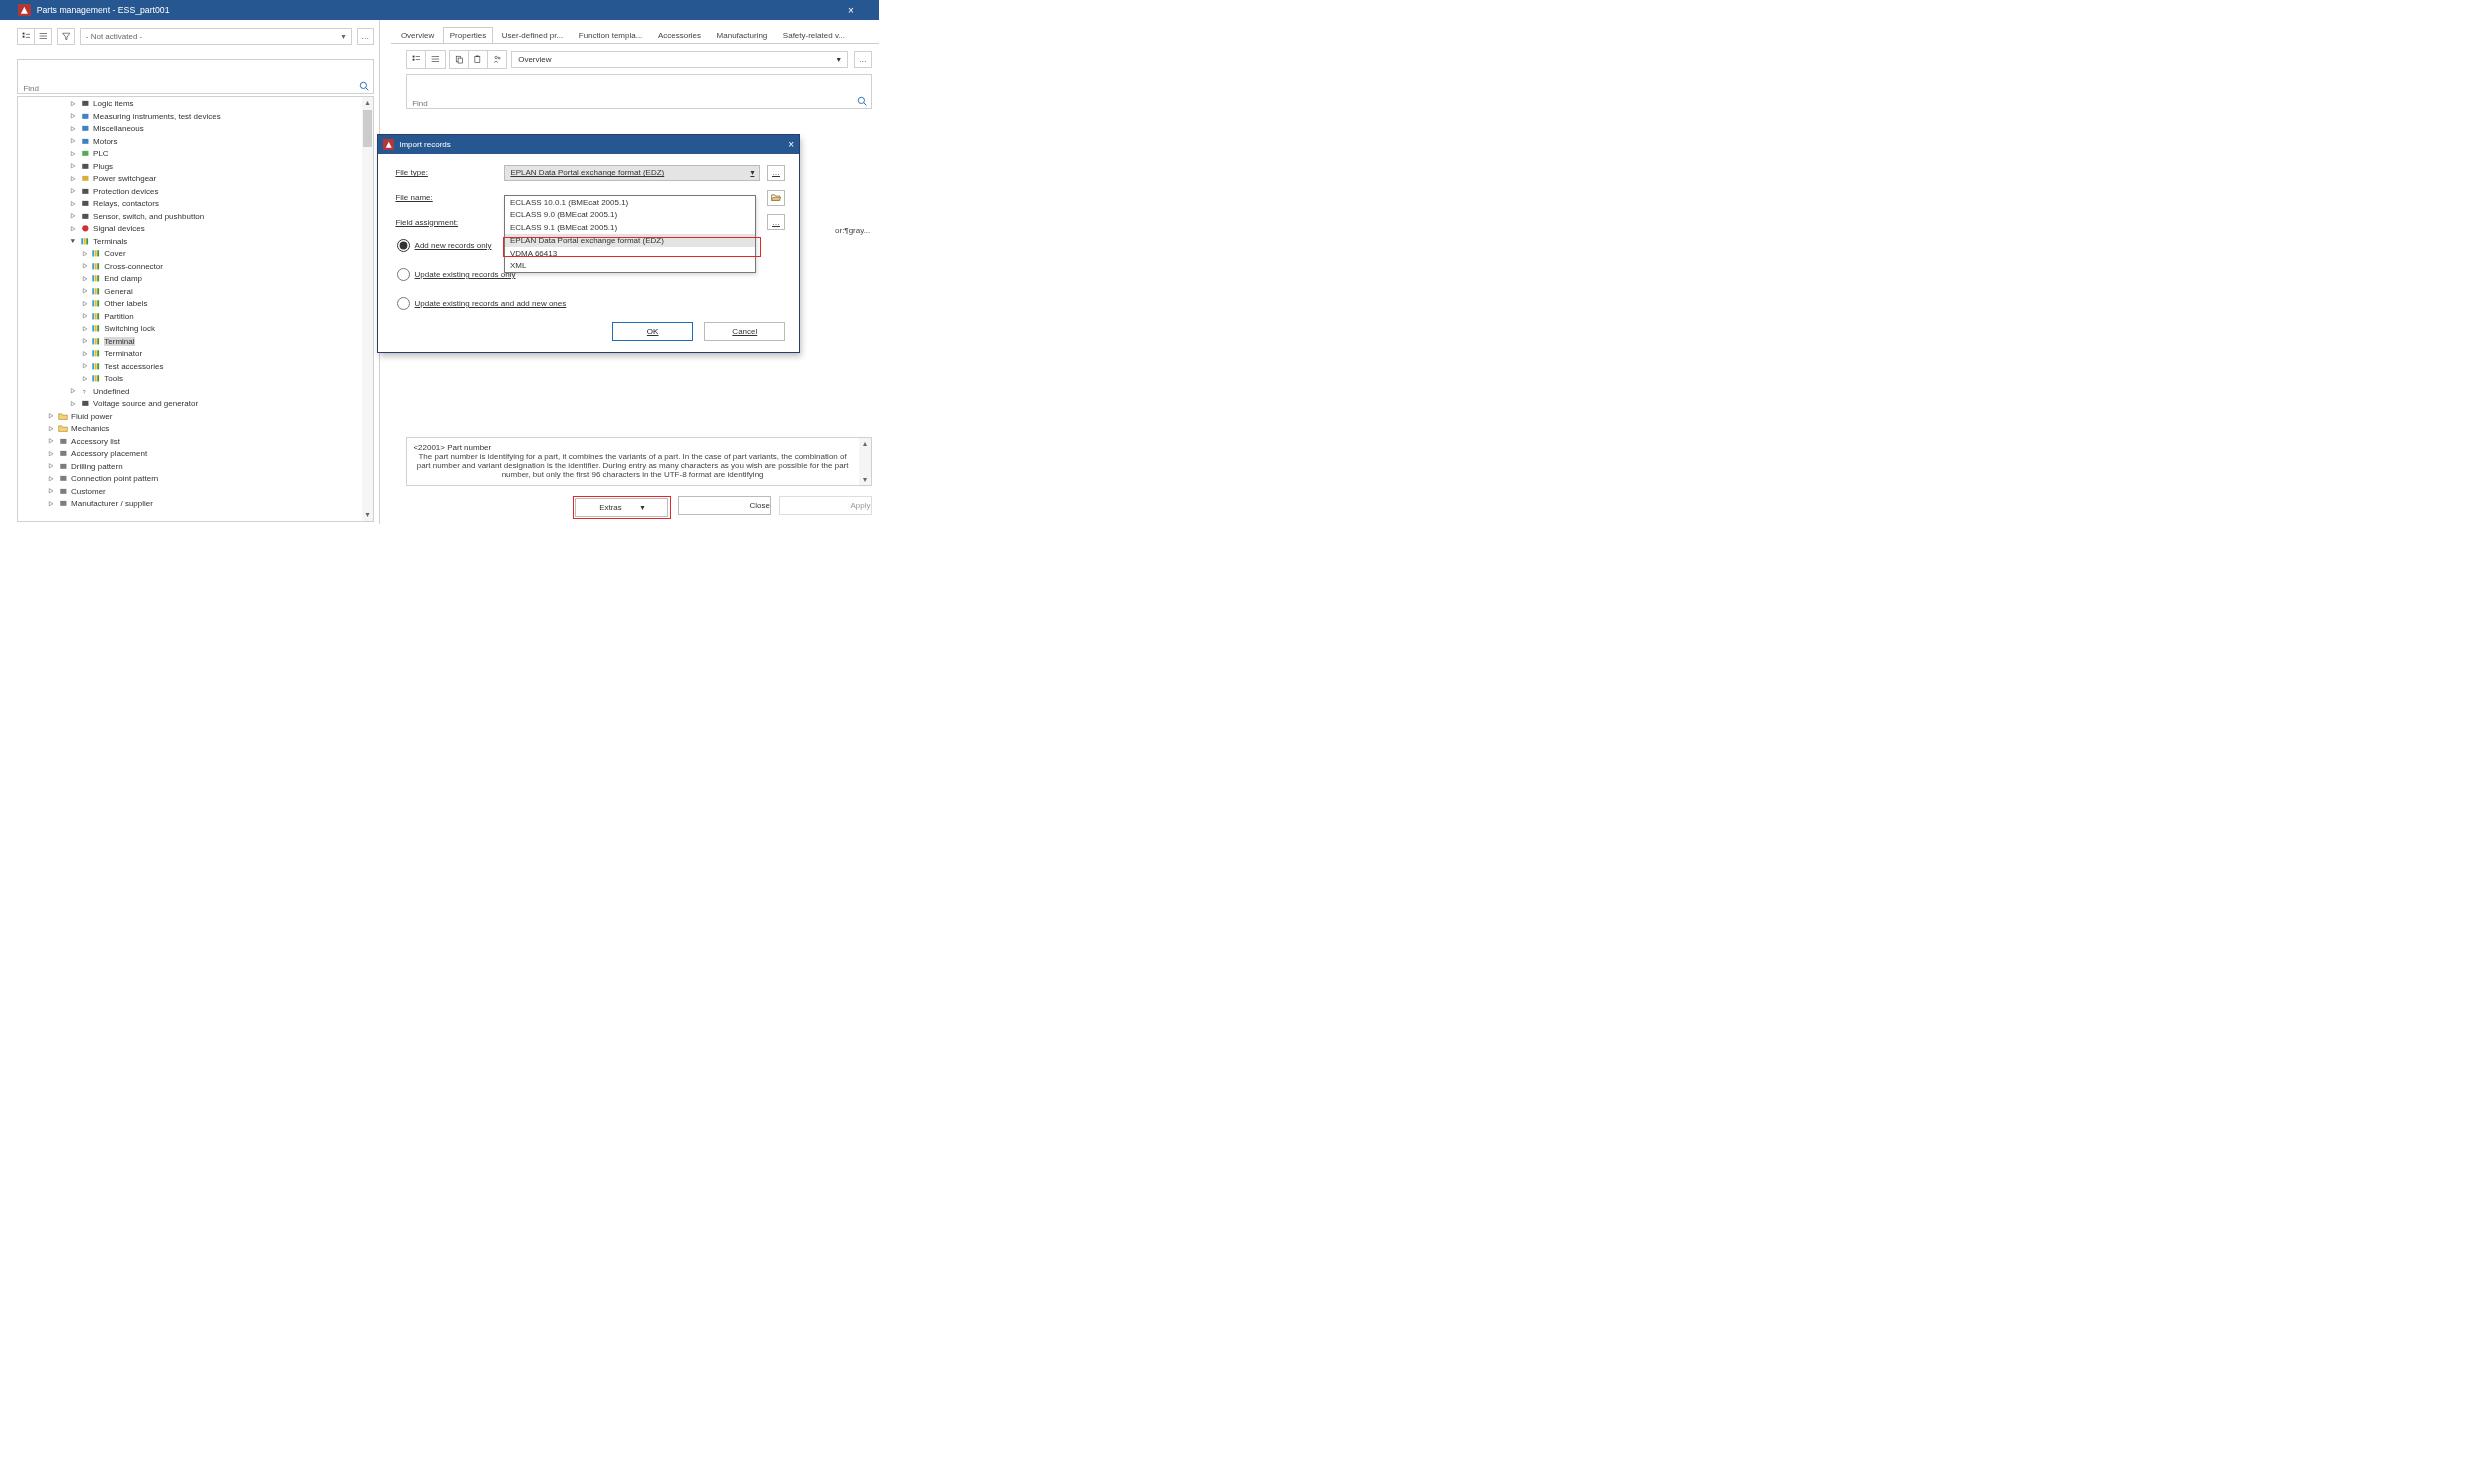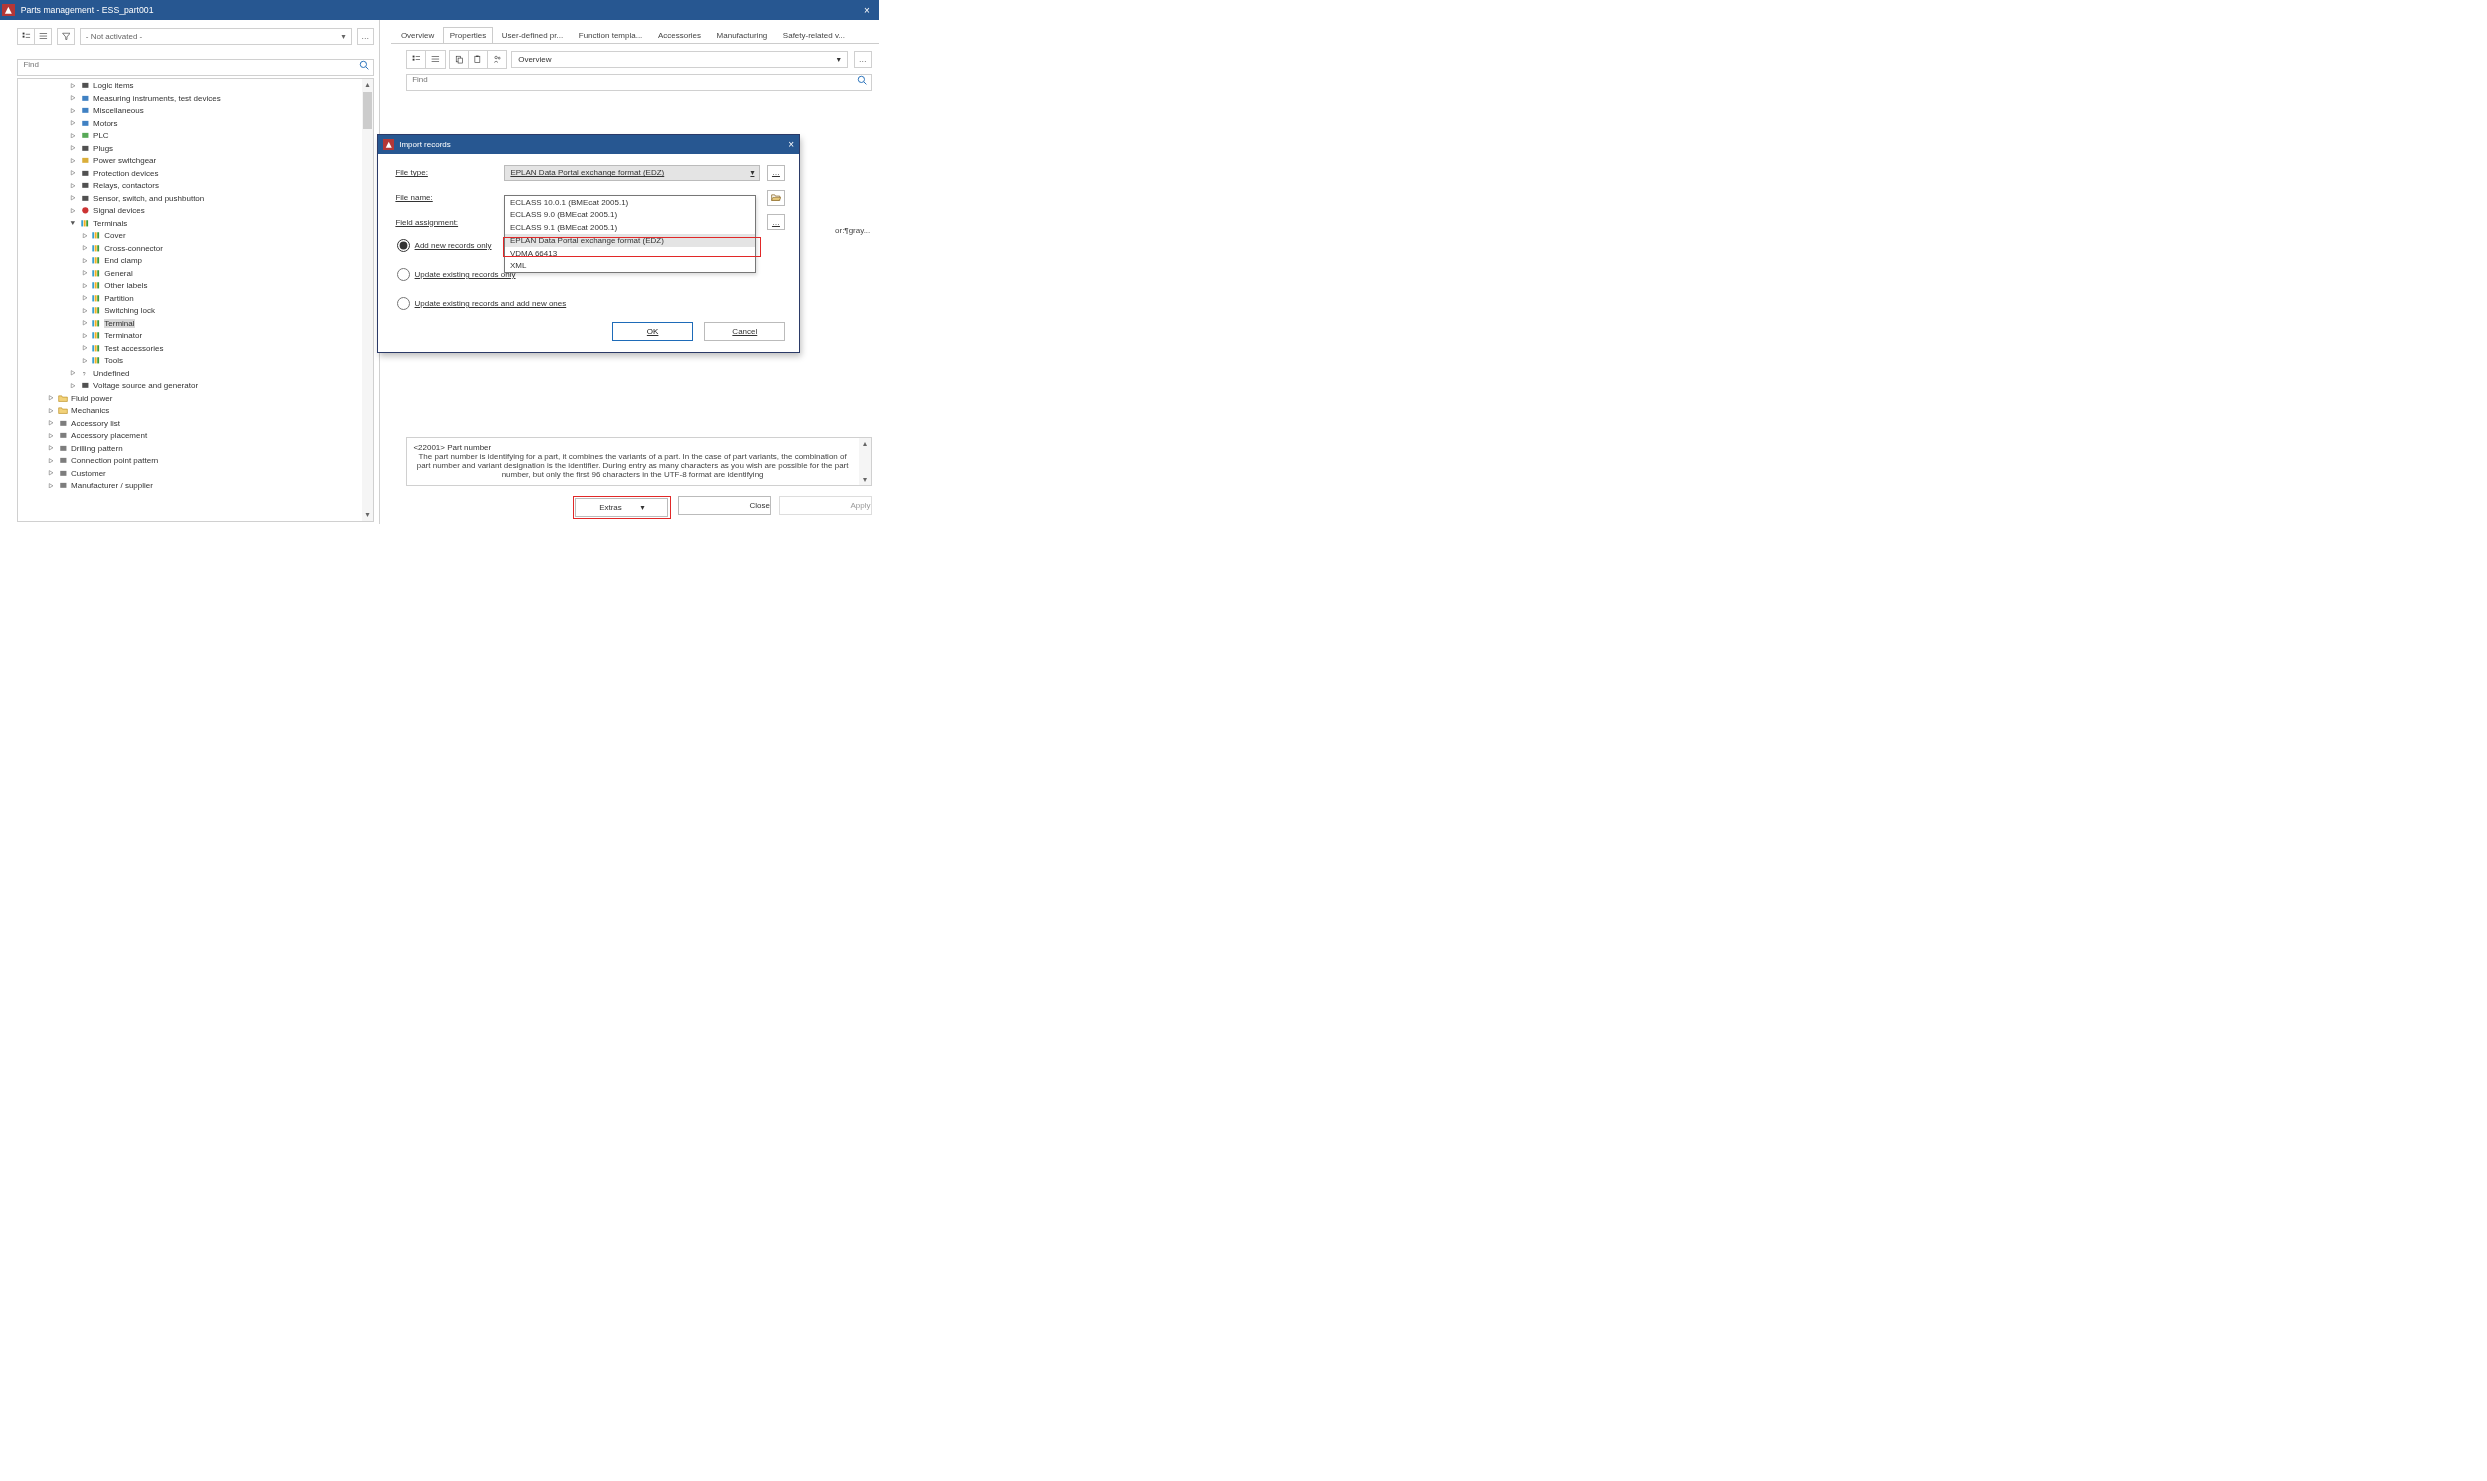--- a/index.html
+++ b/index.html
@@ -1,36 +1,36 @@
 <!DOCTYPE html>
 <html><head>
 <meta charset="utf-8">
 <style>
 * { box-sizing: border-box; margin: 0; padding: 0; font-family: "Segoe UI", Tahoma, sans-serif; font-size: 8px; }
 body { background: #fff; width: 879px; height: 524px; overflow: hidden; color: #333; }
 
-.titlebar { height: 20px; background: #275791; color: #fff; display: flex; align-items: center; padding: 0 2px; }
+.titlebar { height: 20px; background: #275791; color: #fff; display: flex; align-items: center; padding: 0 18px; }
 .titlebar .logo { width: 12.5px; height: 12.5px; background: #b43737; margin-right: 6.2px; display:flex; align-items:center; justify-content:center; }
 .titlebar .logo svg { width:8.7px; height:8.7px; }
 .titlebar .title { flex: 1; font-size: 8.7px; }
 .titlebar .close { width: 20px; text-align: center; font-size: 10px; cursor: pointer; }
 
 .main { display: flex; height: calc(524px - 20px); }
 .left { width: 380px; border-right: 0.6px solid #d0d0d0; display:flex; flex-direction:column; padding: 7.5px 5px 2.5px 17.4px; }
 .separator { width: 6.2px; background: #fff; display:flex; align-items:center; justify-content:center; }
 .sep-dots { width:2.5px; height:15px; display:flex; flex-direction:column; justify-content:space-around; }
 .sep-dots span { width:1.9px; height:1.9px; background:#aaa; border-radius:50%; }
 .right { flex: 1; display:flex; flex-direction:column; padding-left: 5px; }
 
 .toolbar-row { display:flex; align-items:center; gap:5px; margin-bottom: 14px; }
 .icon-btn { width: 17.4px; height: 17.4px; border: 0.6px solid #d0d0d0; background:#fff; display:inline-flex; align-items:center; justify-content:center; cursor:pointer; }
 .icon-btn.dbl { width: 35px; }
 .tree-icon { width: 12.5px; height: 12.5px; display:inline-flex; align-items:center; justify-content:center; }
 .filter-dropdown { flex:1; height:17.4px; border:0.6px solid #d0d0d0; display:flex; align-items:center; padding:0 5px; color:#666; justify-content:space-between; }
-.find-row { display:flex; align-items:flex-start; border:0.6px solid #d0d0d0; height:17px; padding: 0 3.7px 0 5px; margin-bottom: 2.5px; }
+.find-row { display:flex; align-items:flex-end; border:0.6px solid #d0d0d0; height:35px; padding: 0 3.7px 0 5px; margin-bottom: 2.5px; }
 .find-row input { border:none; outline:none; flex:1; color:#666; font-size:8px; }
 .find-row .search-ic { color:#1e6bb8; }
 
 .tree-panel { flex:1; border:0.6px solid #d0d0d0; position:relative; overflow:hidden; }
 .tree { padding: 0 0 2.5px 0; overflow-y: hidden; height: 100%; }
 .tree-scroll { position:absolute; right:0; top:0; bottom:0; width:11.2px; background:#f5f5f5; display:flex; flex-direction:column; align-items:center; justify-content:space-between; }
 .tree-scroll .arrow { height:11.2px; width:100%; display:flex; align-items:center; justify-content:center; color:#666; cursor:pointer; }
 .tree-scroll .thumb { width:8.7px; background:#ccc; flex:0 0 37px; margin-top:1.2px; }
 ul.t { list-style:none; }
 ul.t li { white-space:nowrap; height:12.5px; display:flex; align-items:center; }

